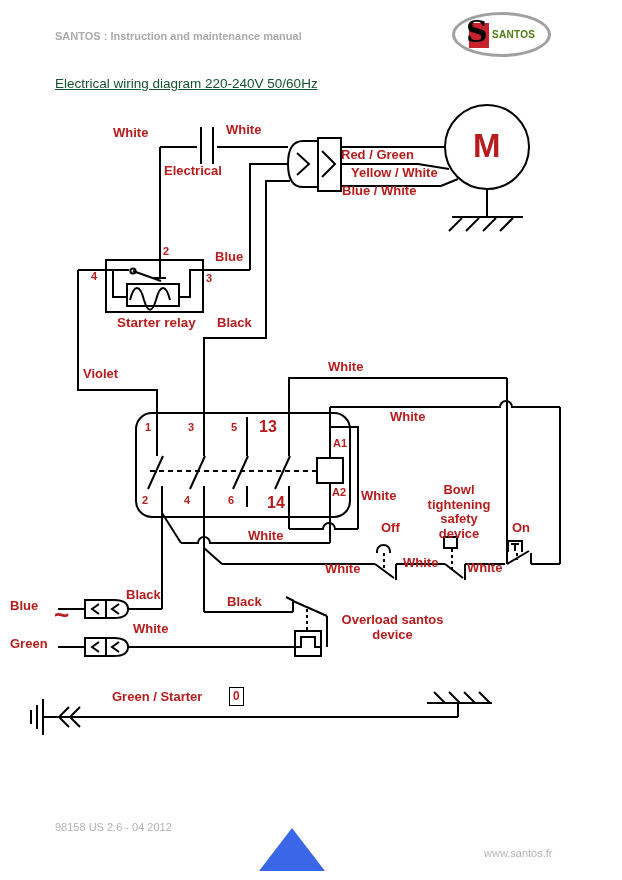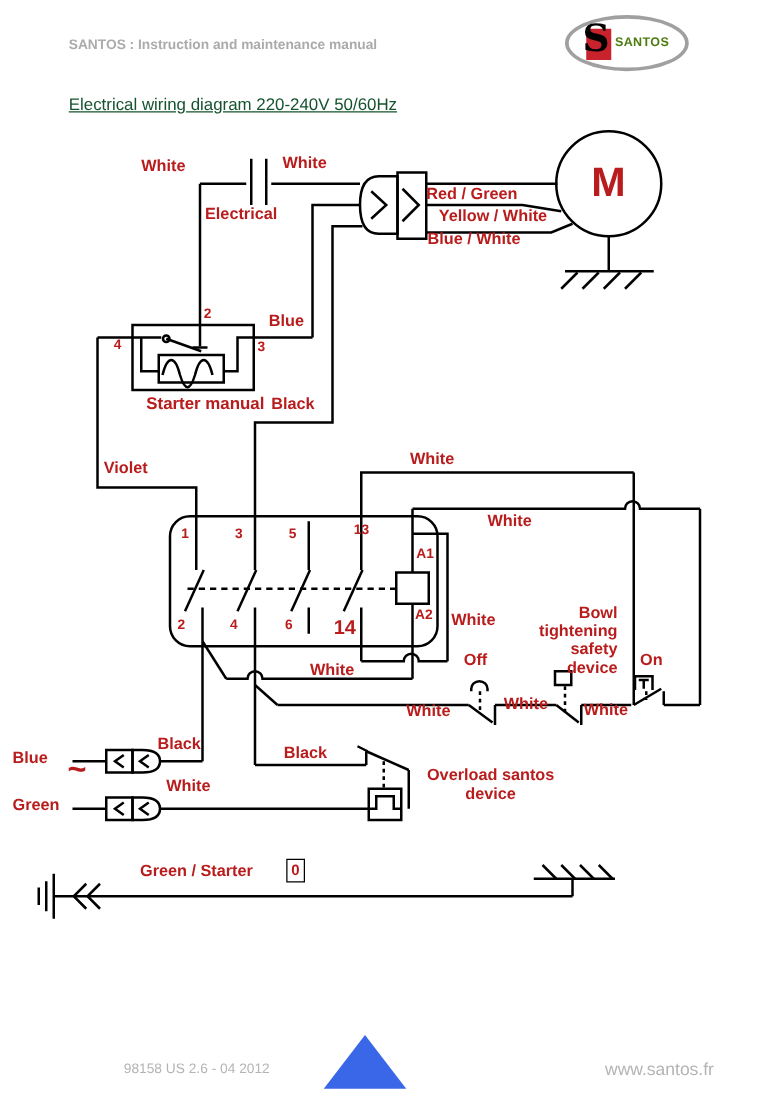--- a/index.html
+++ b/index.html
@@ -16,22 +16,22 @@
   .logo-name { position:absolute; left:37px; top:14px; font-size:10px; font-weight:bold; color:#4d7c0f; letter-spacing:0.3px; }
   .eng-tab { position:absolute; left:583px; top:46px; width:39px; height:91px; background:#000;
              display:flex; align-items:center; justify-content:center; }
   .eng-text { transform:rotate(-90deg); color:#fff; font-weight:bold; font-size:17px; letter-spacing:2px; }
   .page-title { position:absolute; left:55px; top:76px; font-size:13.5px; font-weight:normal;
                 color:#14532d; text-decoration:underline; }
   #wiring { position:absolute; left:0; top:0; }
   #wiring path, #wiring polyline, #wiring rect, #wiring circle { stroke:#000; fill:none; stroke-width:2; }
   .dlabel { position:absolute; font-weight:bold; font-size:13px; color:#b91c1c; line-height:1.12; white-space:pre-line; }
   .dlabel.boxed { border:1.5px solid #000; padding:0 3px; line-height:1.4; }
-  .footer-left  { position:absolute; left:55px;  top:849px; font-size:11px; color:#b4b4b4;margin-left:44px; }
-  .footer-right { position:absolute; left:484px; top:847px; font-size:14px; color:#b4b4b4; }
+  .footer-left  { position:absolute; left:55px;  top:821px; font-size:11px; color:#b4b4b4; }
+  .footer-right { position:absolute; left:484px; top:847px; font-size:11px; color:#b4b4b4; }
   .footer-triangle { position:absolute; left:259px; top:828px; width:0; height:0;
     border-left:33px solid transparent; border-right:33px solid transparent;
     border-bottom:43px solid #3a67e8; }
 </style>
 </head>
 <body>
 
 <div id="page">
 
   <div class="hdr-text">SANTOS : Instruction and maintenance manual</div>
@@ -213,42 +213,42 @@
       <div class="dlabel" style="left: 226px; top: 123px;">White</div>
       <div class="dlabel" style="left: 164px; top: 164px;">Electrical</div>
       <div class="dlabel" style="left: 351px; top: 130px; margin-top: 36px;">Yellow / White</div>
       <div class="dlabel" style="left: 341px; top: 148px;">Red / Green</div>
       <div class="dlabel" style="left: 342px; top: 156px; margin-top: 28px;">Blue / White</div>
       <div class="dlabel" style="left: 473px; top: 128px; font-size: 33px;">M</div>
       <div class="dlabel" style="left: 163px; top: 245px; font-size: 11px;">2</div>
       <div class="dlabel" style="left: 215px; top: 250px;">Blue</div>
       <div class="dlabel" style="left: 91px; top: 270px; font-size: 11px;">4</div>
       <div class="dlabel" style="left: 206px; top: 272px; font-size: 11px;">3</div>
-      <div class="dlabel" style="left: 117px; top: 315px; font-size: 13.5px;">Starter manual</div>
+      <div class="dlabel" style="left: 117px; top: 315px; font-size: 13.5px;">Starter relay</div>
       <div class="dlabel" style="left: 217px; top: 316px;">Black</div>
       <div class="dlabel" style="left: 83px; top: 367px;">Violet</div>
       <div class="dlabel" style="left: 328px; top: 360px;">White</div>
       <div class="dlabel" style="left: 145px; top: 421px; font-size: 11px;">1</div>
       <div class="dlabel" style="left: 188px; top: 421px; font-size: 11px;">3</div>
       <div class="dlabel" style="left: 231px; top: 421px; font-size: 11px;">5</div>
-      <div class="dlabel" style="left: 283px; top: 418px; font-size: 11px;">13</div>
+      <div class="dlabel" style="left: 259px; top: 418px; font-size: 16px;">13</div>
       <div class="dlabel" style="left: 333px; top: 437px; font-size: 11px;">A1</div>
       <div class="dlabel" style="left: 390px; top: 410px;">White</div>
       <div class="dlabel" style="left: 142px; top: 494px; font-size: 11px;">2</div>
       <div class="dlabel" style="left: 184px; top: 494px; font-size: 11px;">4</div>
       <div class="dlabel" style="left: 228px; top: 494px; font-size: 11px;">6</div>
       <div class="dlabel" style="left: 267px; top: 494px; font-size: 16px;">14</div>
       <div class="dlabel" style="left: 332px; top: 486px; font-size: 11px;">A2</div>
       <div class="dlabel" style="left: 361px; top: 489px;">White</div>
       <div class="dlabel" style="left: 248px; top: 529px;">White</div>
-      <div class="dlabel" style="left: 424px; top: 483px; width: 70px; text-align: right;">Bowl
+      <div class="dlabel" style="left: 424px; top: 483px; width: 70px; text-align: center;">Bowl
 tightening
 safety
 device</div>
-      <div class="dlabel" style="left: 371px; top: 521px;">Off</div>
+      <div class="dlabel" style="left: 381px; top: 521px;">Off</div>
       <div class="dlabel" style="left: 512px; top: 521px;">On</div>
       <div class="dlabel" style="left: 325px; top: 562px;">White</div>
       <div class="dlabel" style="left: 403px; top: 556px;">White</div>
       <div class="dlabel" style="left: 467px; top: 561px;">White</div>
       <div class="dlabel" style="left: 126px; top: 588px;">Black</div>
       <div class="dlabel" style="left: 10px; top: 599px;">Blue</div>
       <div class="dlabel" style="left: 54px; top: 601px; font-size: 26px;">~</div>
       <div class="dlabel" style="left: 10px; top: 637px;">Green</div>
       <div class="dlabel" style="left: 133px; top: 622px;">White</div>
       <div class="dlabel" style="left: 227px; top: 595px;">Black</div>

